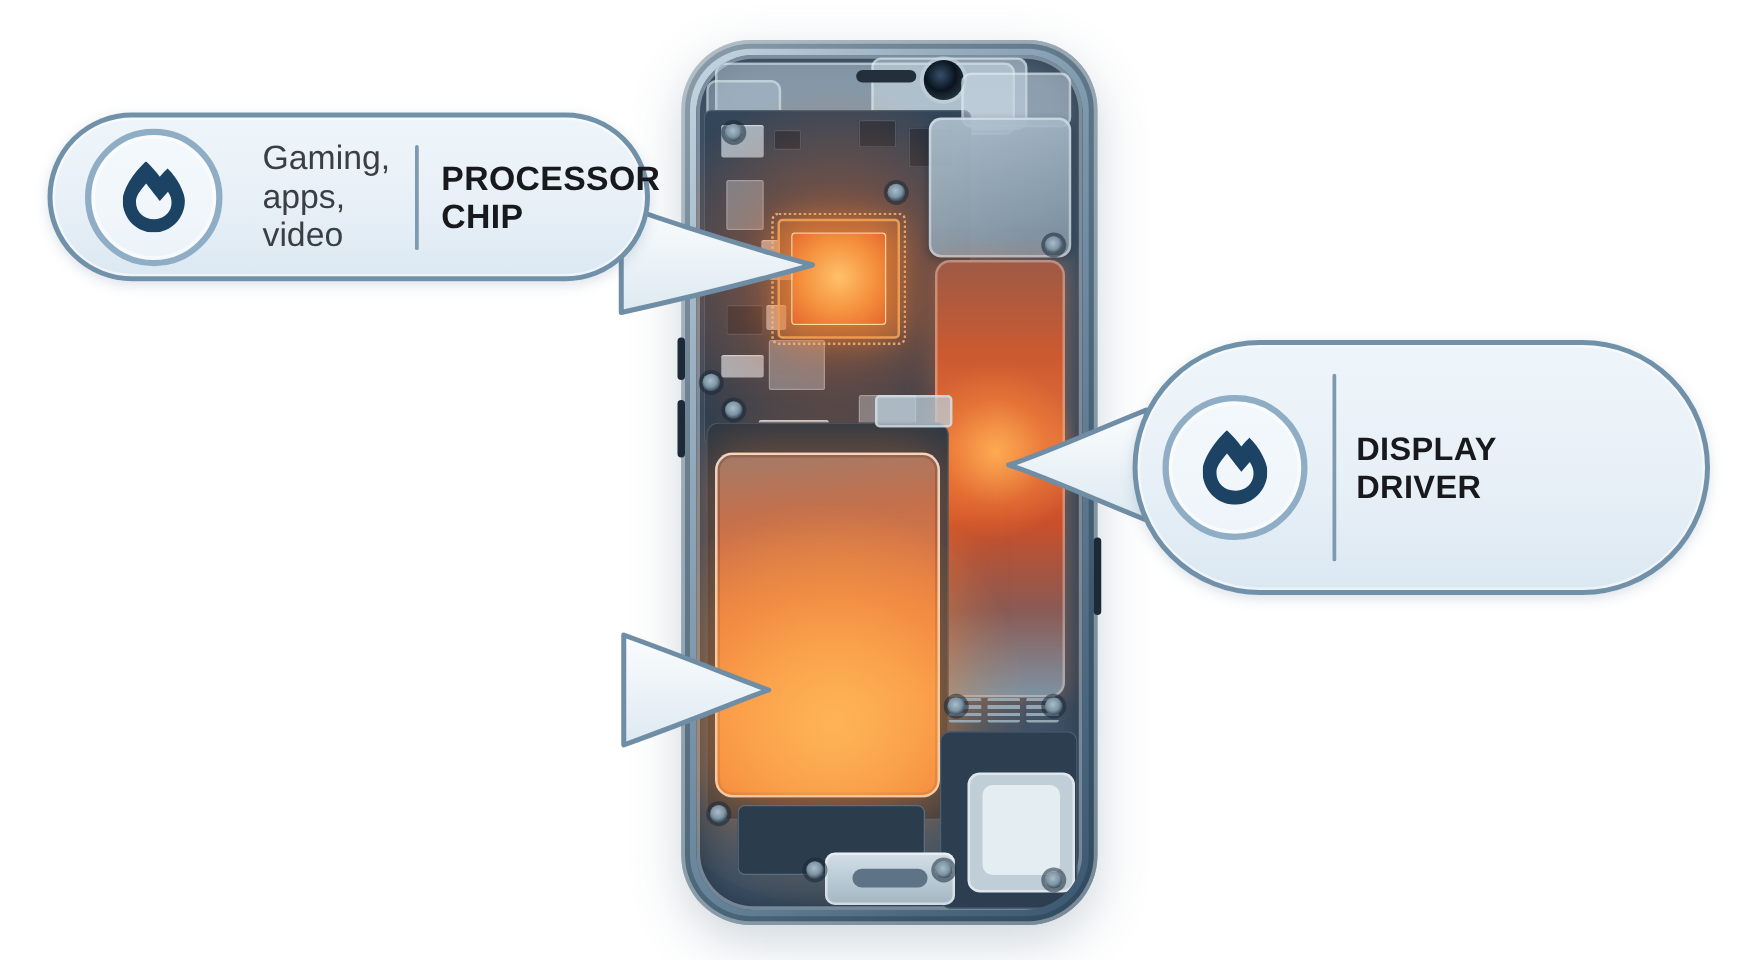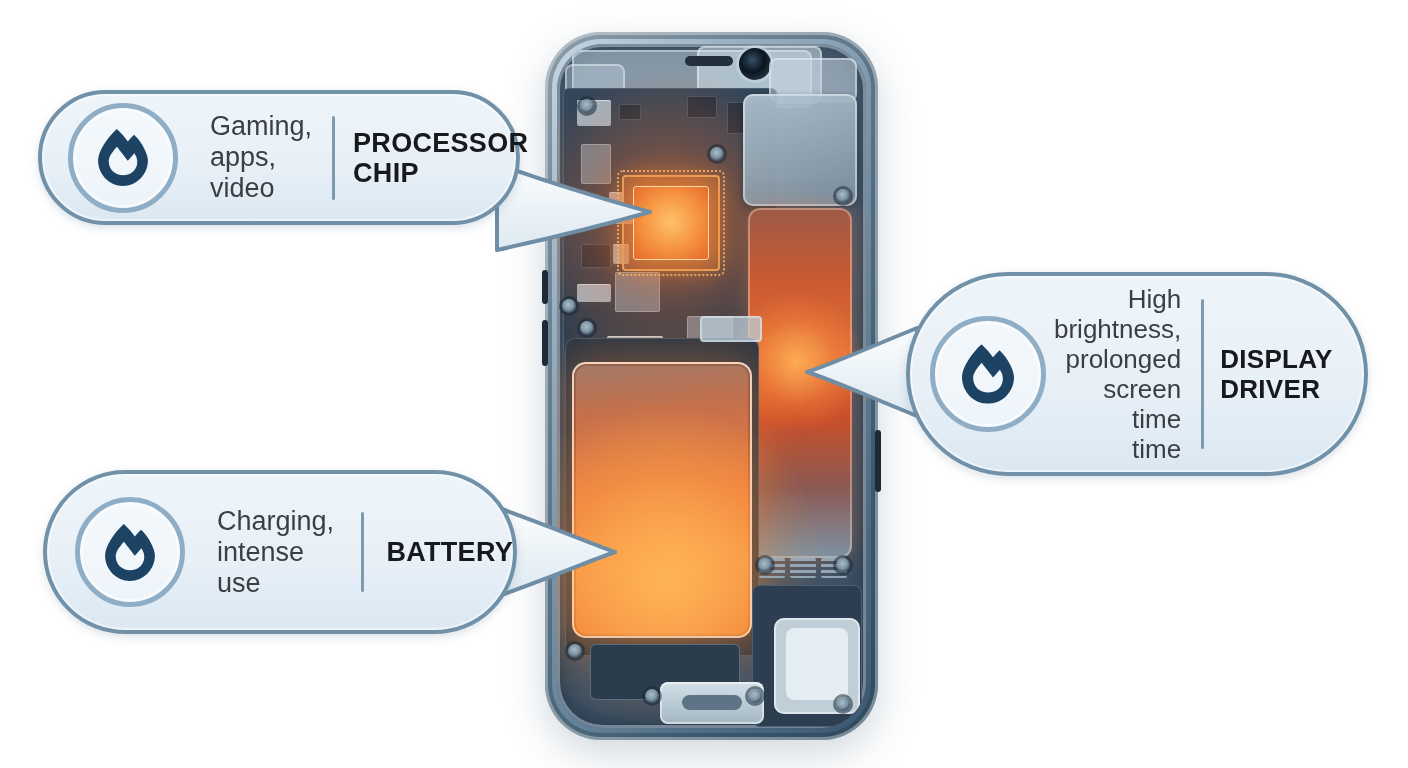--- a/index.html
+++ b/index.html
@@ -213,37 +213,19 @@
   </div>
 
   <div class="callout co-display">
     <div class="badge">
       <span>
         <svg width="52" height="60" viewBox="0 0 448 512" style="fill:var(--flame)">
             <use href="#flame"></use>
           </svg>
       </span>
     </div>
-    <div class="cause">High
-brightness,
-prolonged
-screen time
-time</div>
     <div class="vline"></div>
     <div class="label">DISPLAY
 DRIVER</div>
   </div>
 
-  <div class="callout co-battery">
-    <div class="badge">
-      <span>
-        <svg width="50" height="57" viewBox="0 0 448 512" style="fill:var(--flame)">
-            <use href="#flame"></use>
-          </svg>
-      </span>
-    </div>
-    <div class="cause">Charging,
-intense use</div>
-    <div class="vline"></div>
-    <div class="label">BATTERY</div>
-  </div>
 
 </div>
 
 </body></html>

